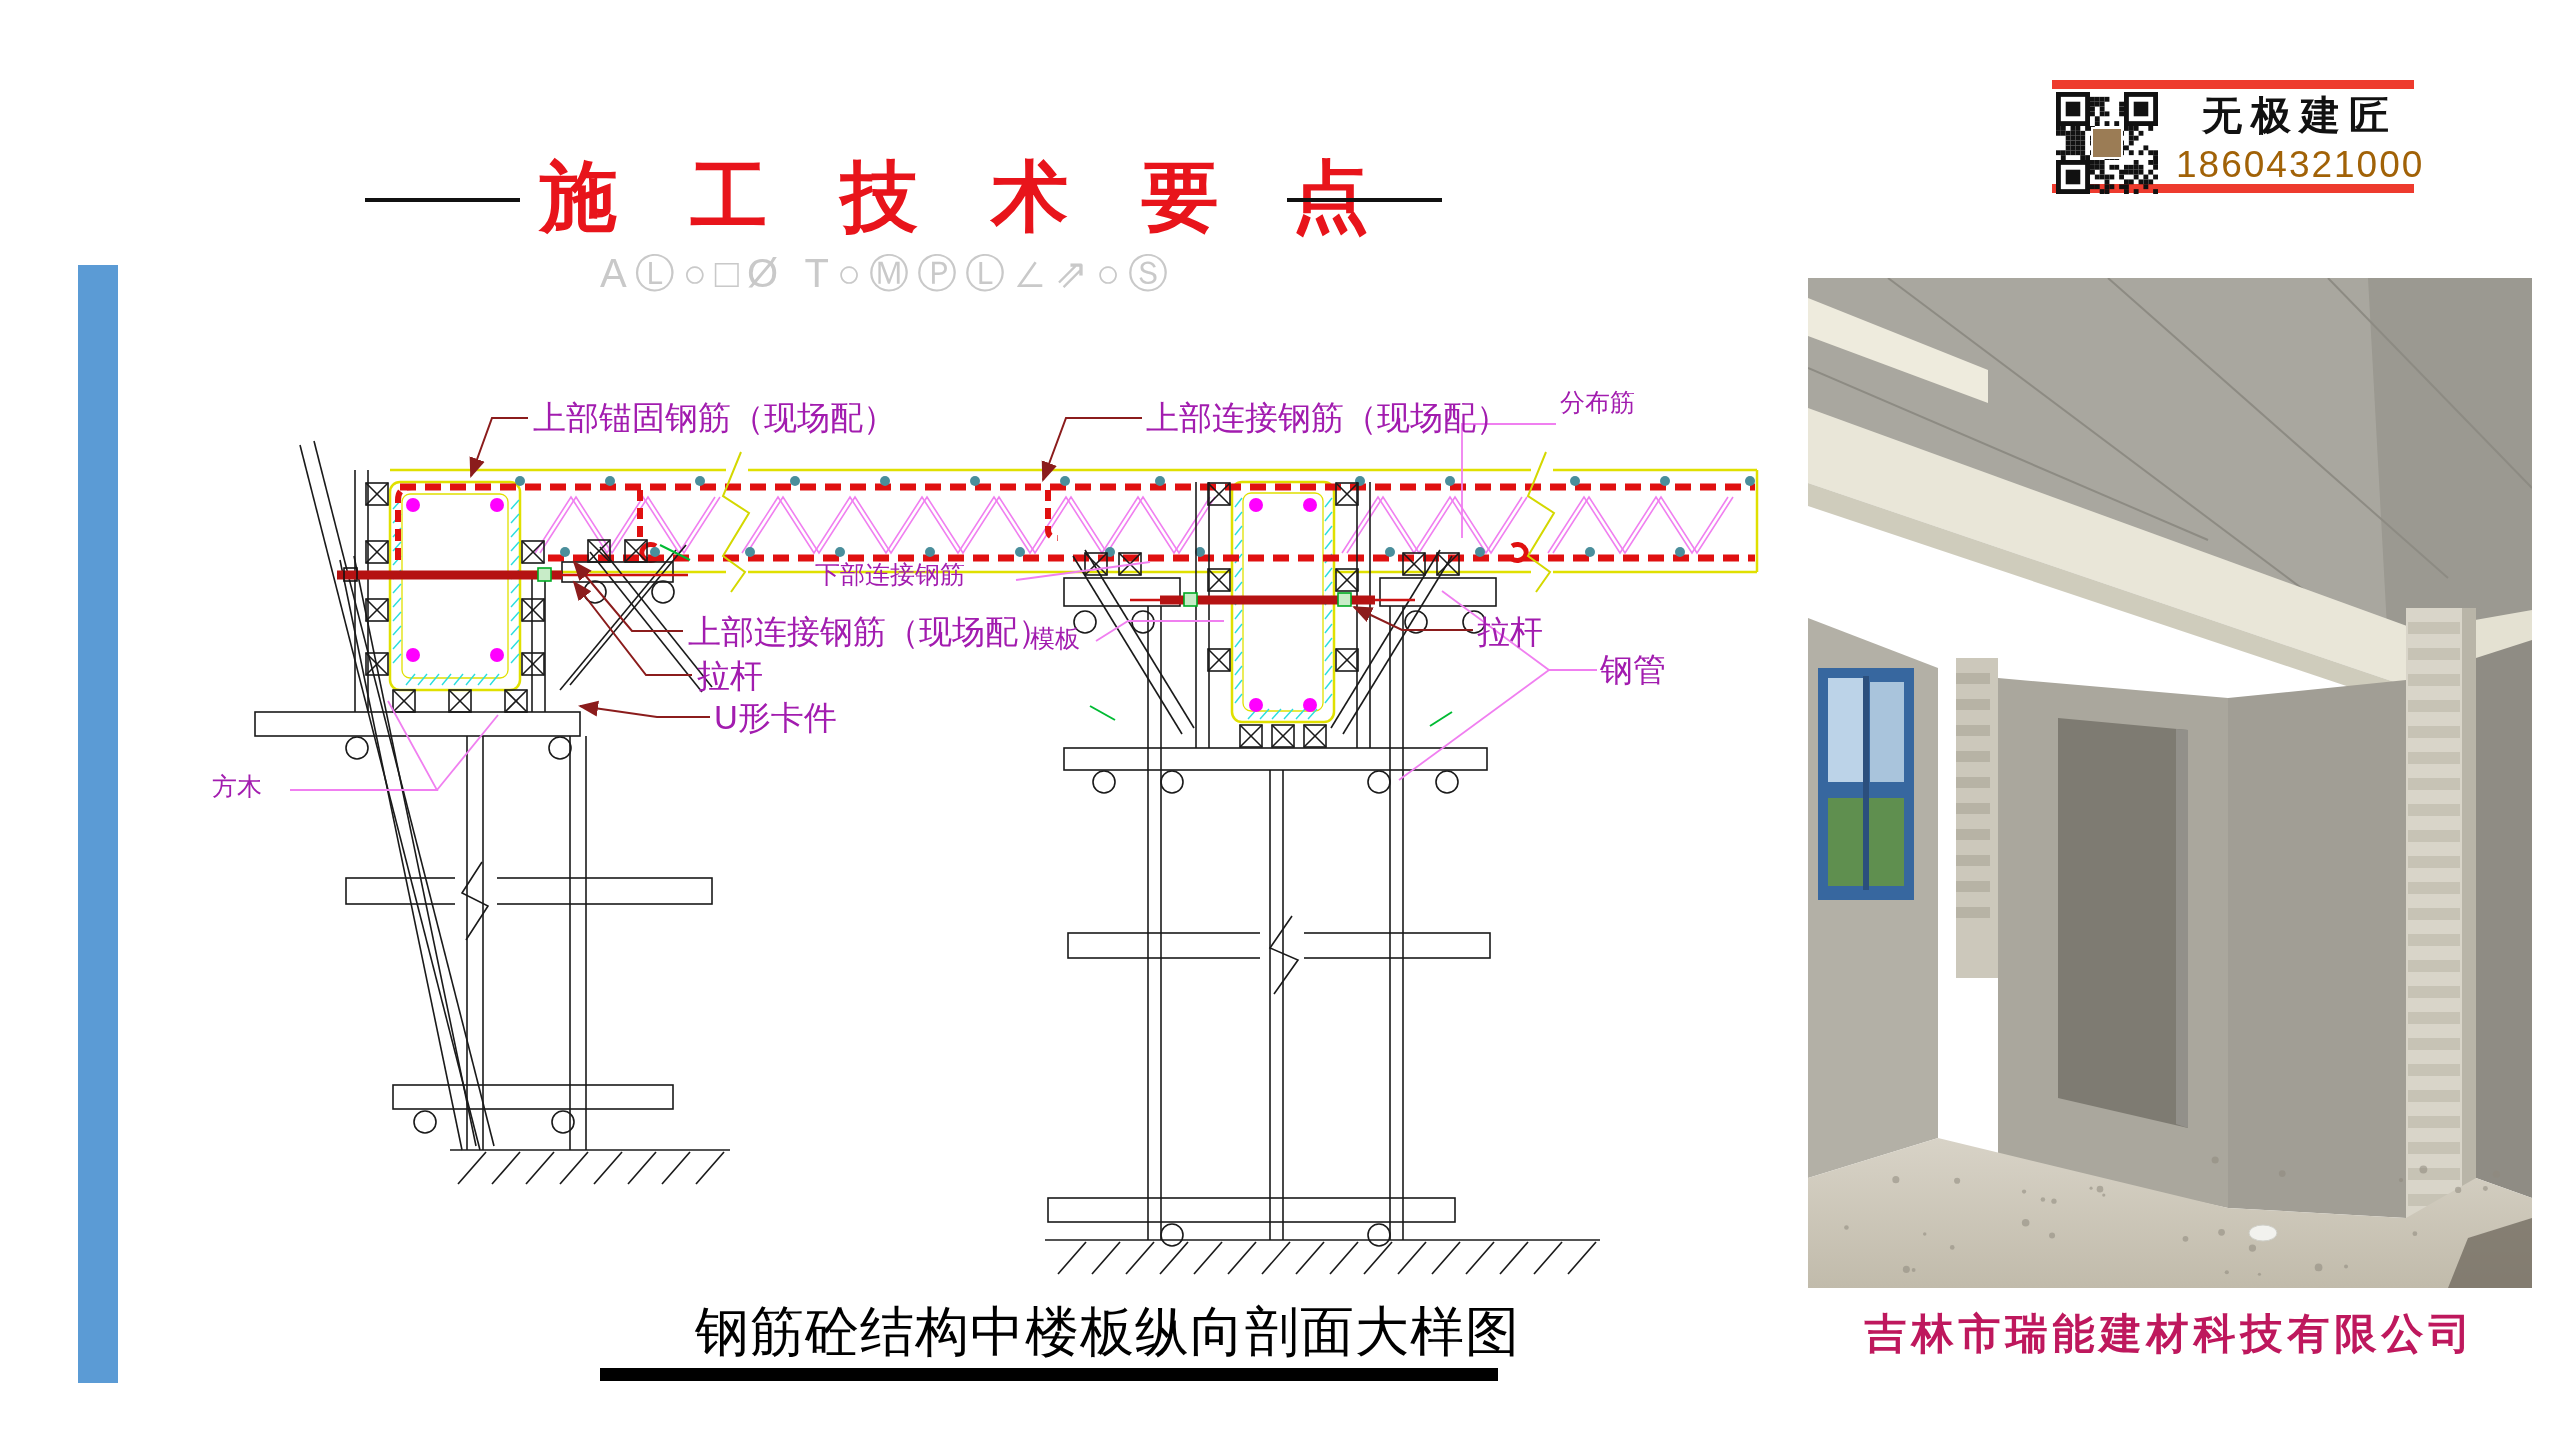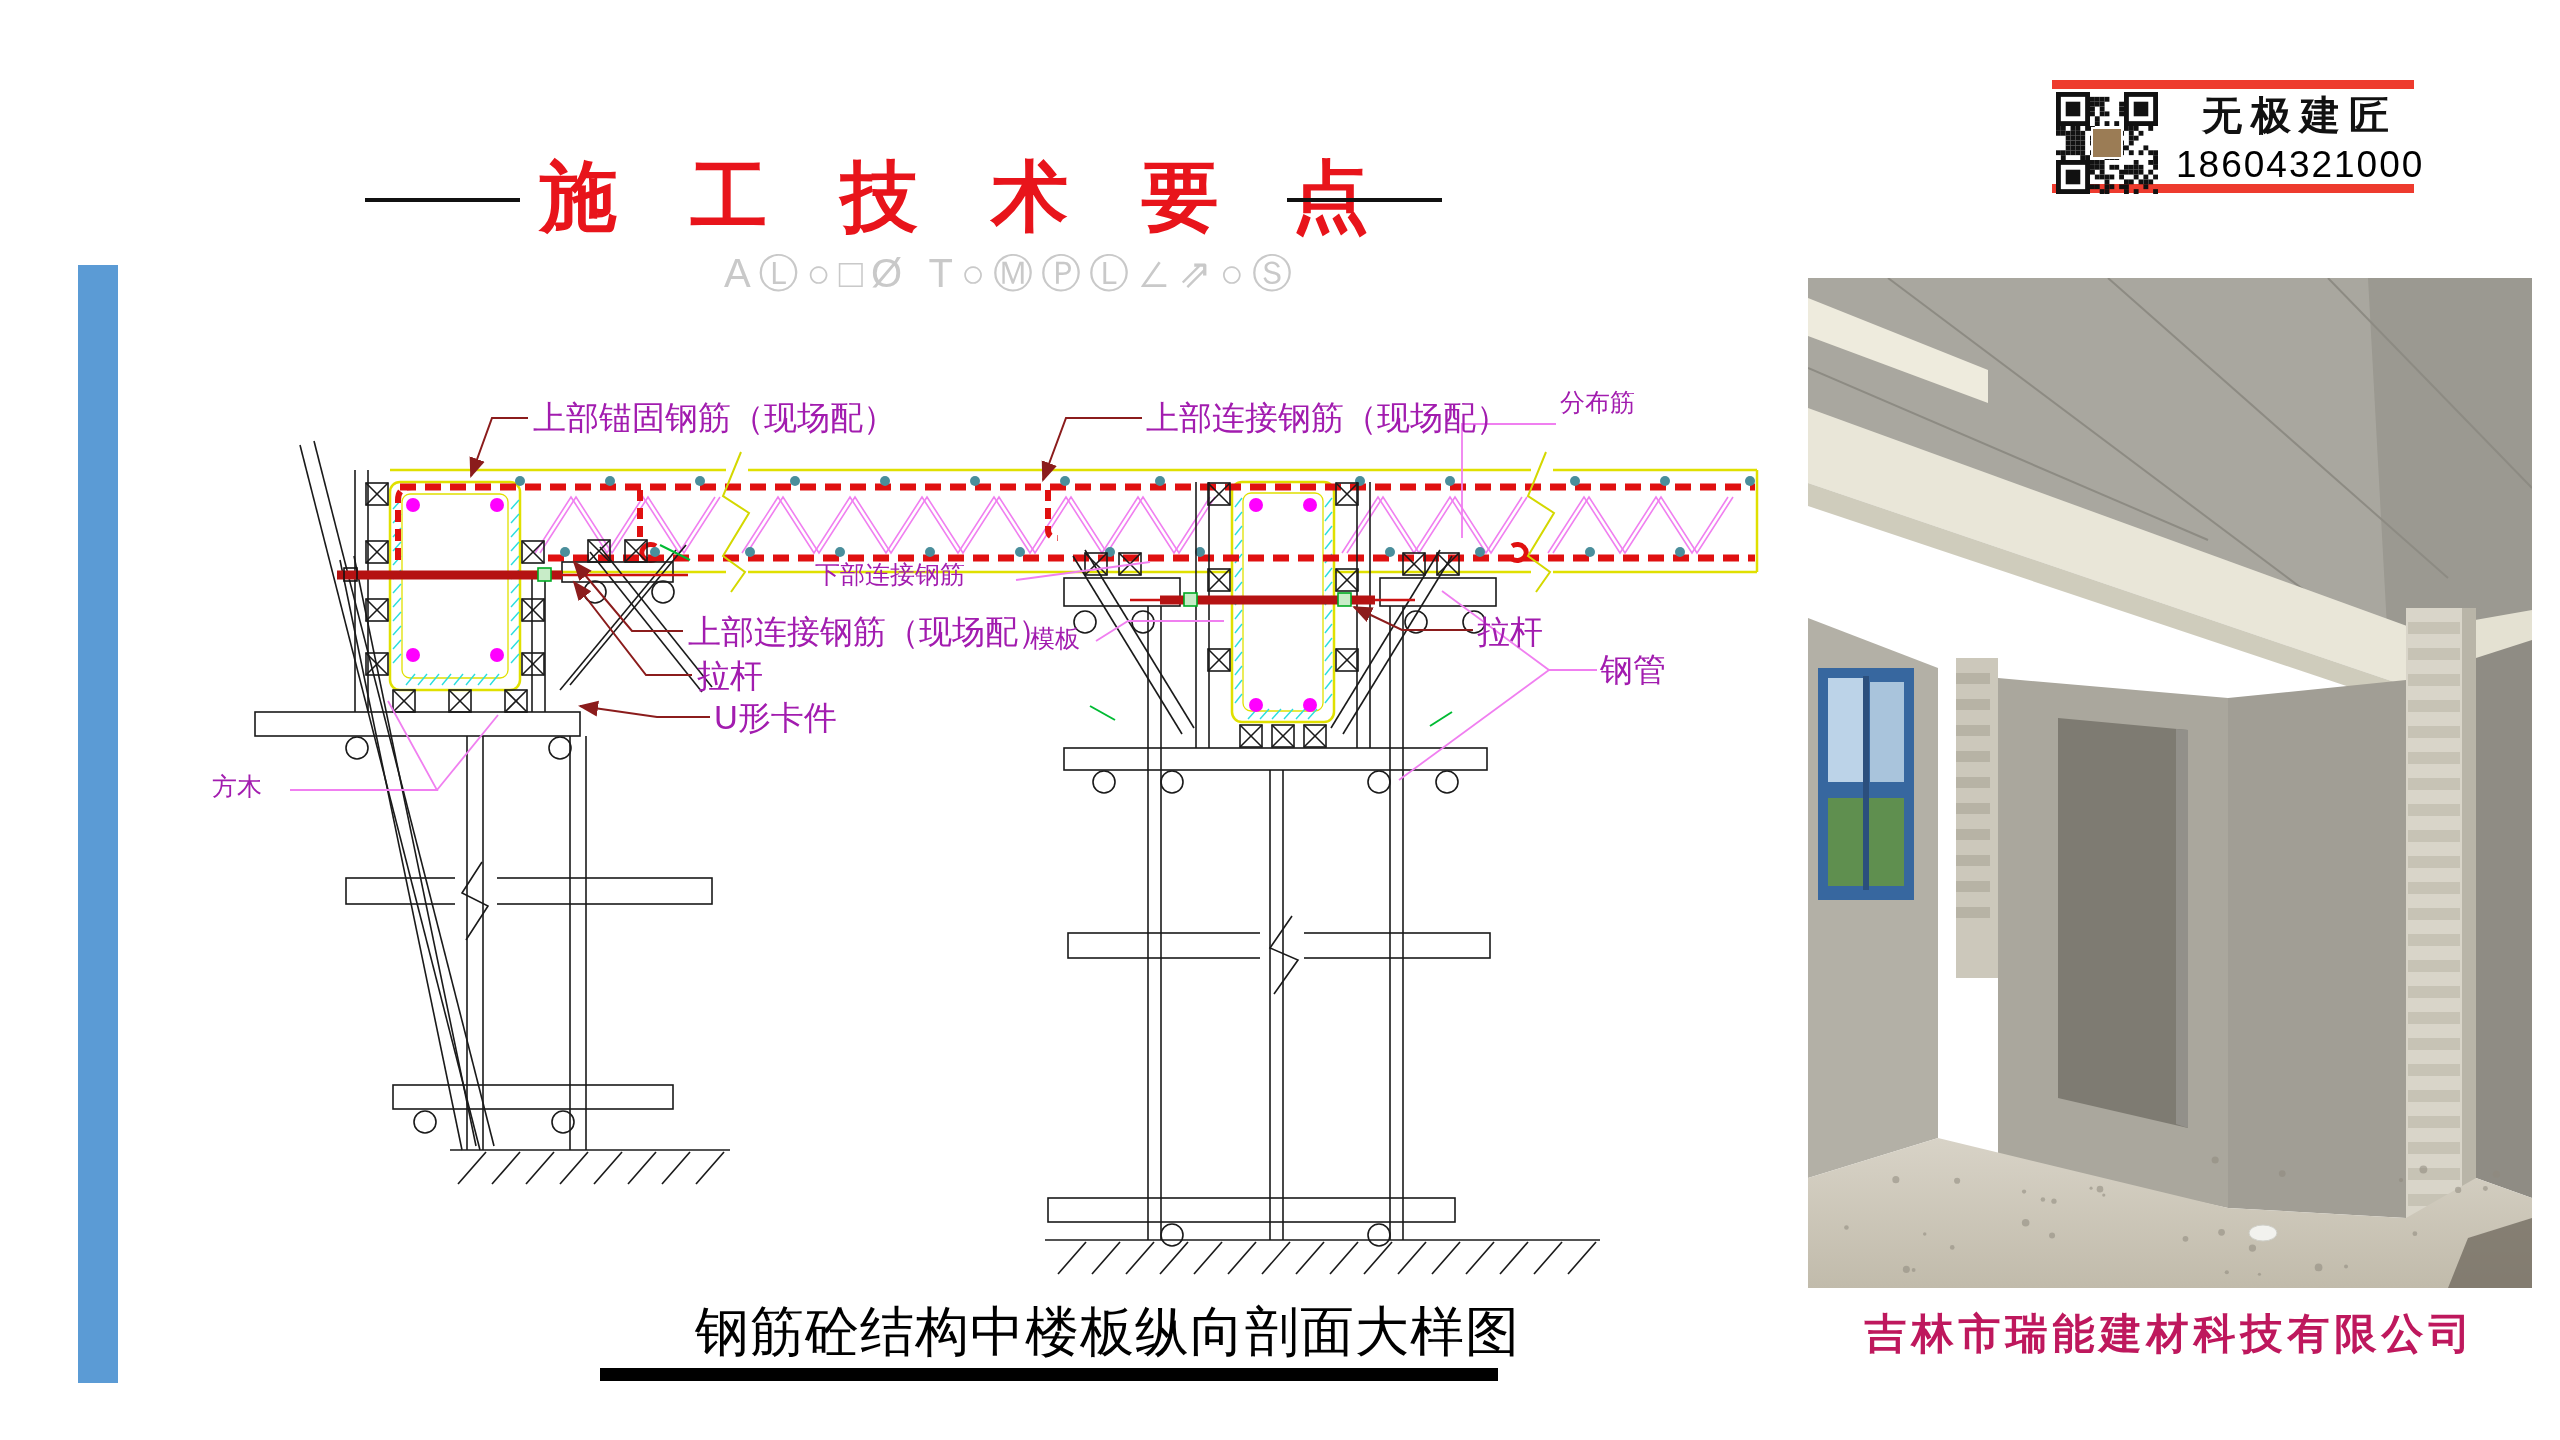--- a/index.html
+++ b/index.html
@@ -4,27 +4,27 @@
 <style>
   html,body{margin:0;padding:0;background:#777;}
   .slide{position:relative;width:2560px;height:1440px;background:#ffffff;overflow:hidden;
          font-family:"Liberation Sans",sans-serif;}
   .abs{position:absolute;}
   
   .blue-bar{position:absolute;left:78px;top:265px;width:40px;height:1118px;background:#5b9bd5;}
   
   .page-title{position:absolute;left:540px;top:146px;width:740px;text-align:center;
       font-size:77px;font-weight:bold;color:#e8141b;letter-spacing:26px;white-space:nowrap;}
-  .watermark{position:absolute;left:600px;top:246px;width:700px;text-align:right;
+  .watermark{position:absolute;left:600px;top:246px;width:700px;text-align:left;
       font-size:40px;color:#c9c9c9;letter-spacing:8px;white-space:nowrap;}
   
   .badge-redbar{position:absolute;left:2052px;width:362px;height:9px;background:#ee3b2e;}
   .badge-brand{position:absolute;left:2178px;top:88px;width:235px;font-family:"DejaVu Serif","Liberation Serif",serif;
       font-size:40px;font-weight:bold;color:#111;letter-spacing:9px;white-space:nowrap;margin-left:24px;}
-  .badge-phone{position:absolute;left:2176px;top:144px;width:240px;font-size:37px;color:#000000;
+  .badge-phone{position:absolute;left:2176px;top:144px;width:240px;font-size:37px;color:#a16207;
       letter-spacing:2px;white-space:nowrap;}
   
   .lbl{position:absolute;font-size:33px;line-height:1.12;color:#a21caf;white-space:nowrap;}
   .lbl-big{font-size:25px;}
   
   .caption{position:absolute;left:580px;top:1296px;width:940px;text-align:right;
       font-size:54px;color:#000;letter-spacing:1px;white-space:nowrap;}
   .caption-bar{position:absolute;left:600px;top:1368px;width:898px;height:13px;background:#000;}
   .company{position:absolute;left:1808px;top:1306px;width:724px;text-align:center;
       font-size:42px;font-weight:bold;color:#be185d;letter-spacing:5px;white-space:nowrap;}

